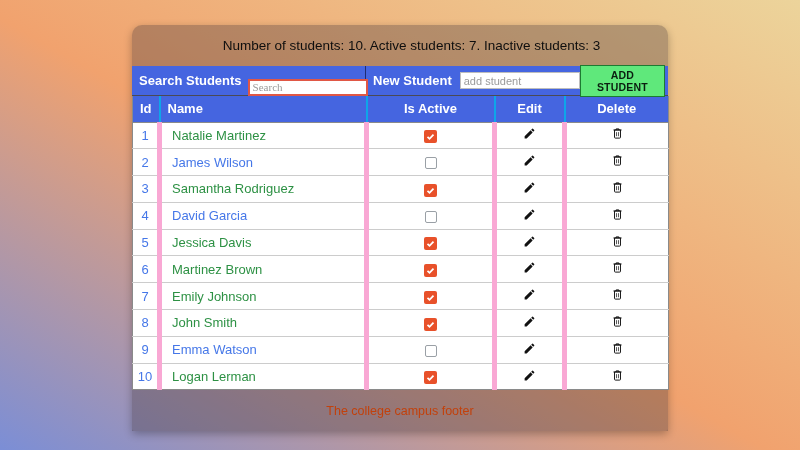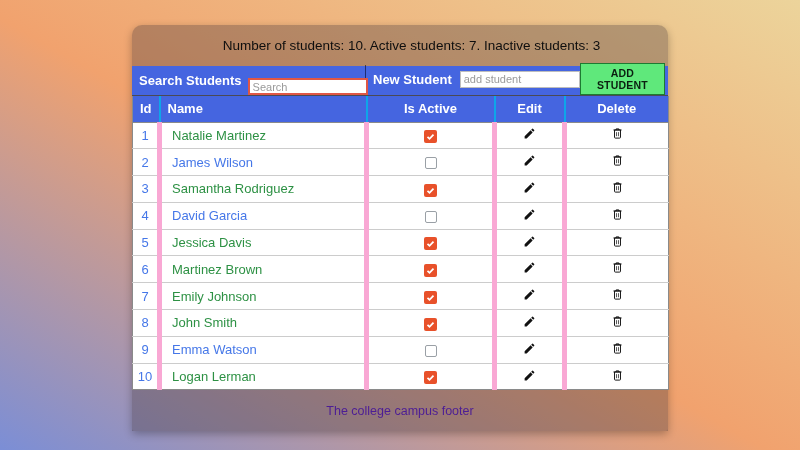--- a/index.html
+++ b/index.html
@@ -15,34 +15,34 @@
     box-shadow: 0 3px 9px rgba(0,0,0,0.28);
   }
   .titlebar {
     height: 41px; border-radius: 10px 10px 0 0;
     background: rgba(60,50,55,0.33);
     display: flex; align-items: center; justify-content: center;
     font-size: 13.5px; color: #0e0e0e; padding-left: 23px;
   }
   .toolbar {
     height: 30px; background: var(--accent-blue, #4565e0);
-    display: flex; align-items: flex-end; color: #fff;
+    display: flex; align-items: center; color: #fff;
     border-bottom: 1px solid #4a4a55;
   }
   .tb-left {
     width: 234px; display: flex; align-items: center;
     padding-left: 7px; border-right: 1px solid rgba(0,0,25,0.55);
   }
   .tb-right { flex: 1; display: flex; align-items: center; padding-left: 7px; }
   .tb-label { font-weight: bold; font-size: 13px; white-space: nowrap; }
   .search-input {
     width: 120px; height: 17px; margin-left: 6px;
     border: 2px solid var(--search-border-red, #e05745);
     font-size: 11px; padding: 2px 3px; outline: none; color: #444;
-    font-family: Liberation Sans, sans-serif;
+    font-family: Liberation Serif, serif;
     margin-top: 13px;
   }
   .new-input {
     width: 120px; height: 17px; margin-left: 8px;
     border: 1px solid #bdbdbd; font-size: 11px; padding: 0 3px; outline: none; color: #444;
     font-family: "Liberation Sans", sans-serif;
   }
   .search-input::placeholder, .new-input::placeholder { color: #9a9a9a; }
   .add-btn {
     margin-left: auto; margin-right: 3px;
@@ -79,21 +79,21 @@
     width: 13px; height: 13px; border-radius: 2px;
     display: inline-flex; align-items: center; justify-content: center;
     vertical-align: middle; cursor: pointer;
   }
   .checkbox.checked { background: var(--checkbox-checked, #e8512a); }
   .checkbox.unchecked { background: #fff; border: 1px solid #9aa0a6; width: 12px; height: 12px; }
   .icon-btn { background: none; border: none; padding: 0; cursor: pointer; line-height: 0; }
   .footer {
     height: 41px; background: rgba(60,50,55,0.33);
     display: flex; align-items: center; justify-content: center;
-    font-size: 12.5px; color: #4c1d95;
+    font-size: 12.5px; color: #c2410c;
   }
 </style>
 </head>
 <body style="--accent-blue: #4565e0; --active-name-green: #2d9144; --inactive-name-blue: #4577e8; --checkbox-checked: #e8512a; --add-button-green: #5fe87b; --search-border-red: #e05745;">
 
 <div class="app">
 
   <div class="titlebar">
     <span>Number of students: 10. Active students: 7. Inactive students: 3</span>
   </div>

